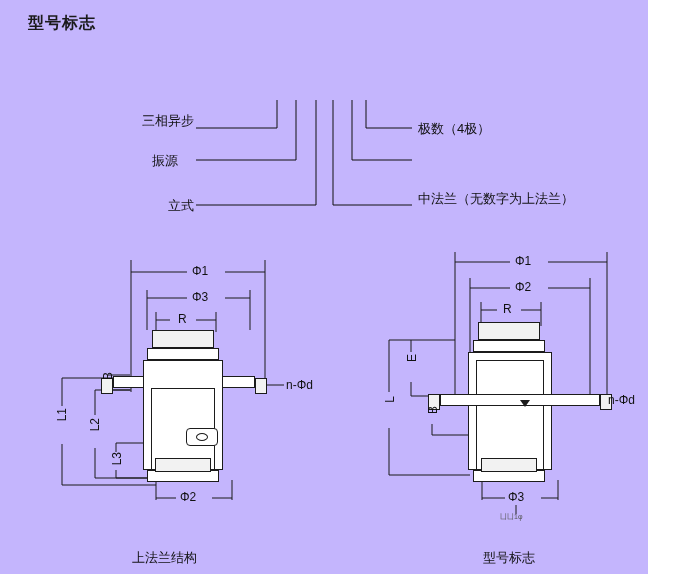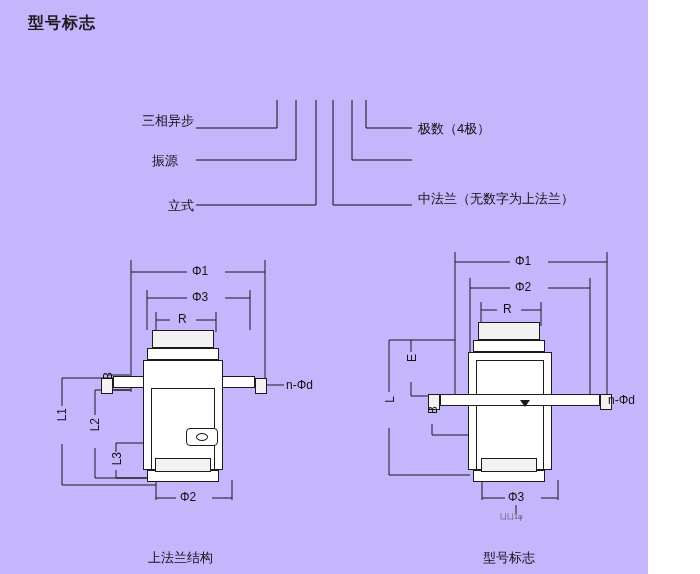--- a/index.html
+++ b/index.html
@@ -202,21 +202,21 @@
   <div class="dim" style="left:192px; top:264px;">Φ1</div>
   <div class="dim" style="left:192px; top:290px;">Φ3</div>
   <div class="dim" style="left:178px; top:312px;">R</div>
   <div class="dim" style="left:180px; top:490px;">Φ2</div>
   <div class="dim vert" style="left:55px; top:408px;">L1</div>
   <div class="dim vert" style="left:88px; top:418px;">L2</div>
   <div class="dim vert" style="left:110px; top:452px;">L3</div>
   <div class="dim vert" style="left:101px; top:372px;">B</div>
   <div class="dim" style="left:286px; top:378px;">n-Φd</div>
 
-  <div class="caption" style="left:148px; top:549px;font-family:Liberation Serif, serif;">上法兰结构</div>
+  <div class="caption" style="left:132px; top:549px;font-family:Liberation Serif, serif;">上法兰结构</div>
 
   <svg class="overlay">
     <g stroke="#1b1b1b" stroke-width="1" fill="none">
 
       <line x1="455" y1="252" x2="455" y2="400"></line>
       <line x1="607" y1="252" x2="607" y2="400"></line>
       <line x1="455" y1="262" x2="510" y2="262"></line>
       <line x1="548" y1="262" x2="607" y2="262"></line>
 
       <line x1="470" y1="278" x2="470" y2="398"></line>

